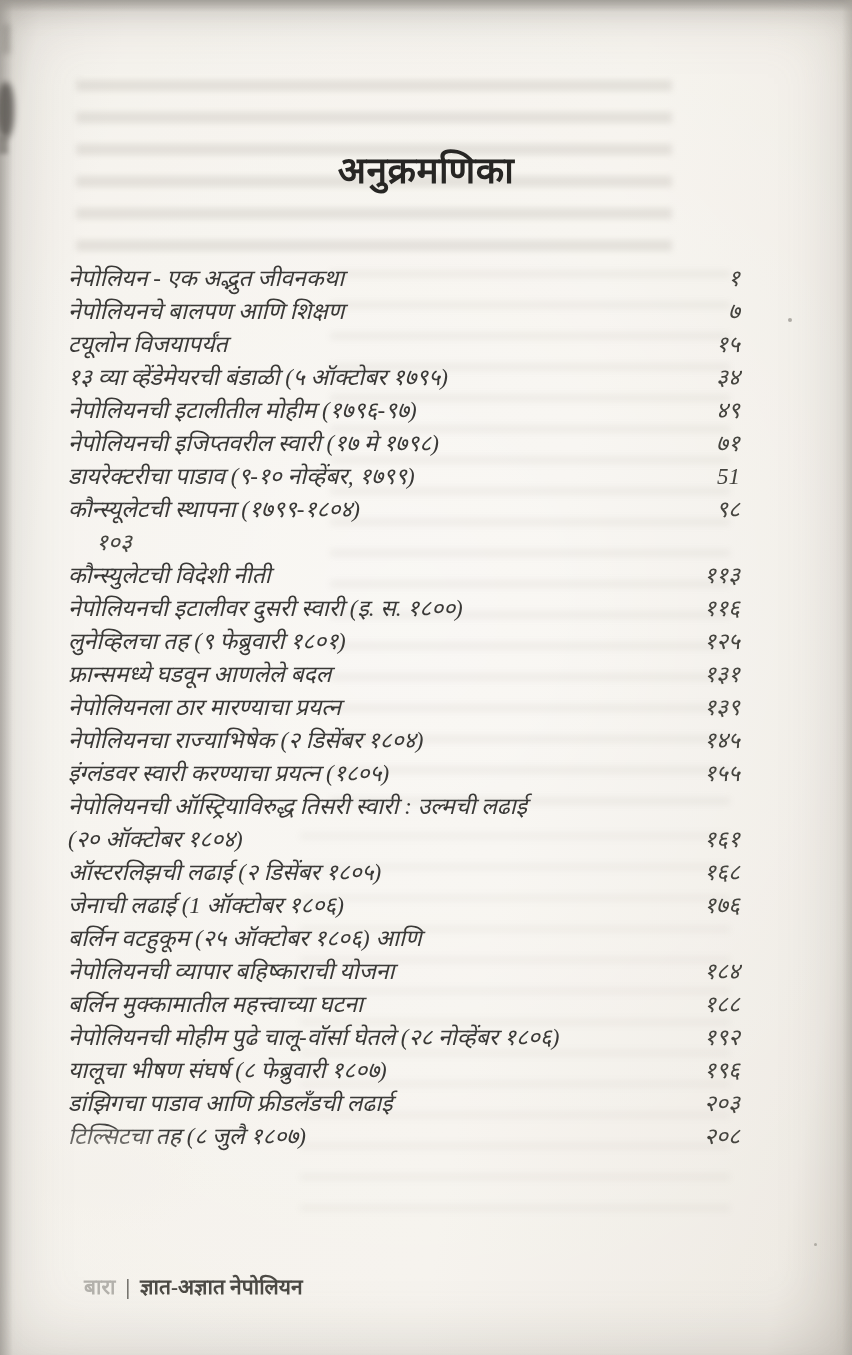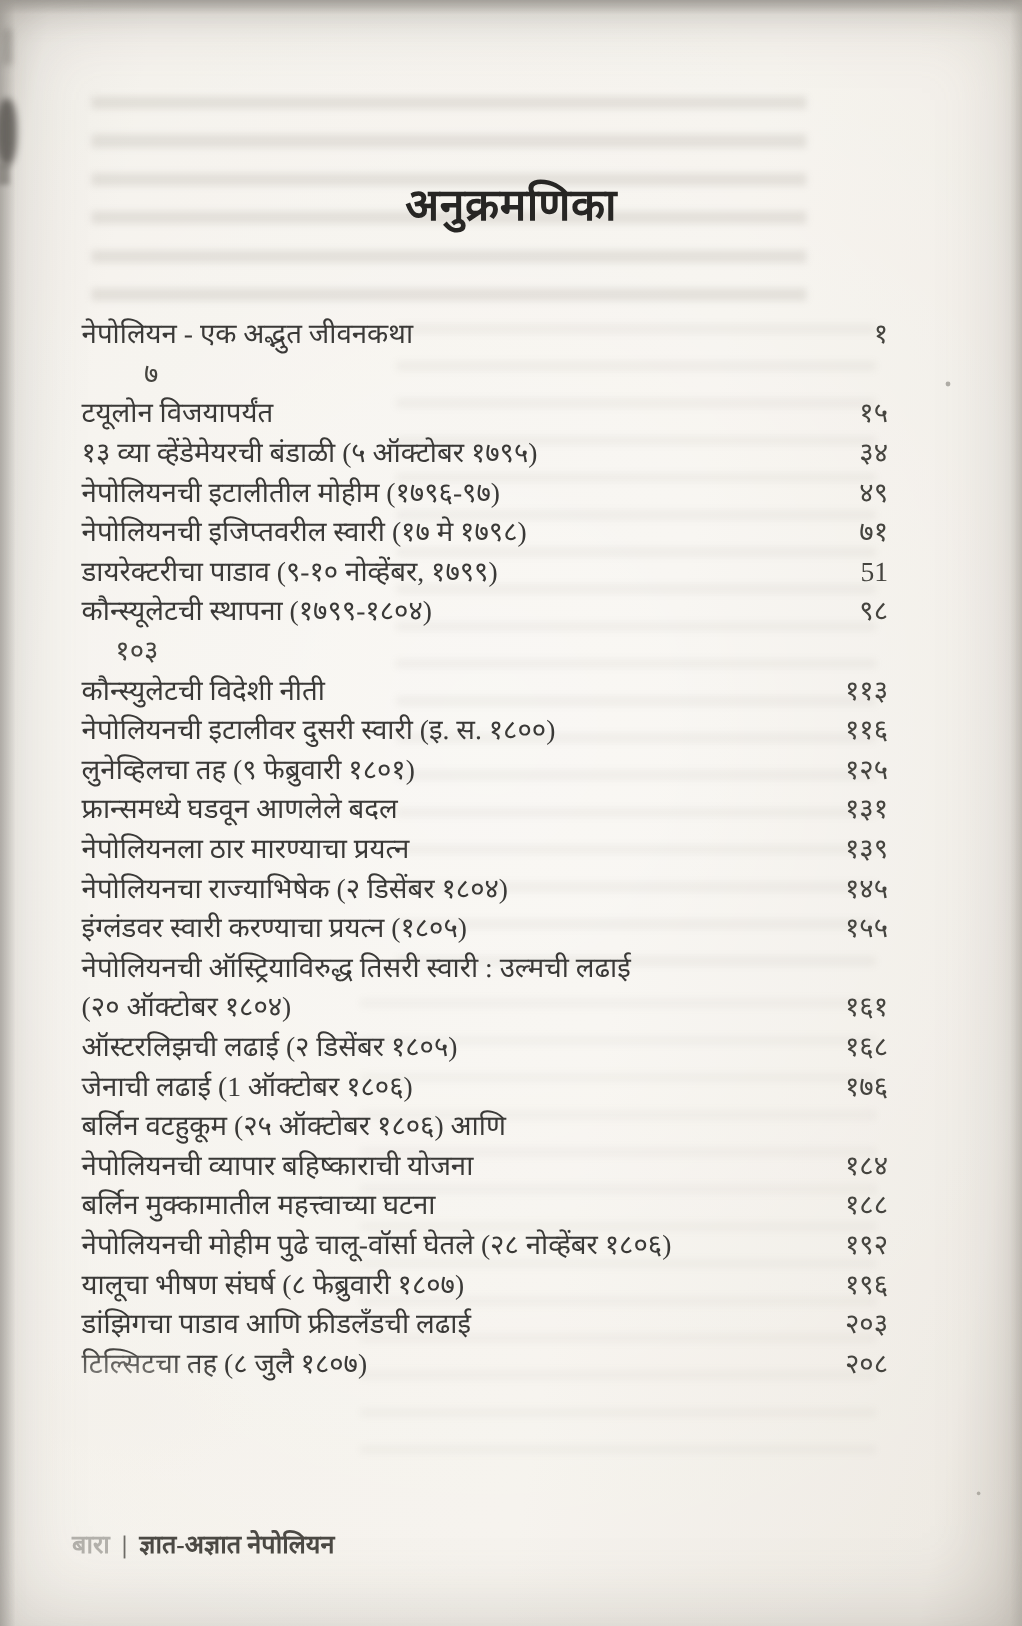--- a/index.html
+++ b/index.html
@@ -35,27 +35,27 @@
     background:repeating-linear-gradient(180deg, rgba(150,144,134,.26) 2px 10px, rgba(150,144,134,0) 10px 33px); }
   .bleed-low { left:300px; top:830px; width:430px; height:400px; opacity:.28;
     background:repeating-linear-gradient(180deg, rgba(150,144,134,.24) 2px 10px, rgba(150,144,134,0) 10px 33px); }
   .fade-patch { position:absolute; left:40px; top:1120px; width:180px; height:120px; pointer-events:none;
     background:radial-gradient(ellipse at 30% 50%, rgba(244,241,235,.85), rgba(244,241,235,0) 70%); }
 
   .title {
     position:absolute; top:118px; left:0; width:100%; text-align:center;
     font-size:37px; font-weight:bold; color:#272624; letter-spacing:.5px;
   }
-  .toc { position:absolute; top:261px; left:68px; width:672px; }
+  .toc { position:absolute; top:261px; left:68px; width:672px;font-style:italic; }
   .row { display:flex; justify-content:space-between; align-items:baseline; height:33px; }
   .row .t { font-size:23px; color:#3a3937; white-space:nowrap; }
   .row .p { font-size:23px; color:#45443f; min-width:64px; text-align:right; }
 
   .footer { position:absolute; left:60px; top:1272px; font-size:21px; font-weight:bold; color:#4c4a45; }
-  .footer .pl { opacity:.38; }
+  .footer .pl { opacity:.38;margin-left:24px; }
   .footer .sep { margin:0 10px; opacity:.8; }
   .speck1 { position:absolute; left:788px; top:318px; width:4px; height:4px; border-radius:50%; background:#93908a; opacity:.7; }
   .speck2 { position:absolute; left:814px; top:1243px; width:3px; height:3px; border-radius:50%; background:#8d8a84; opacity:.6; }
 </style>
 </head>
 <body>
 
 <div class="page">
   <div class="edge-top"></div>
   <div class="edge-left"></div>
@@ -71,20 +71,21 @@
 
   <h1 class="title">अनुक्रमणिका</h1>
 
   <main class="toc" id="toc-list">
   <div class="row">
     <span class="t">नेपोलियन - एक अद्भुत जीवनकथा</span>
     <span class="p">१</span>
   </div>
 
   <div class="row">
+    <span class="t">नेपोलियनचे बालपण आणि शिक्षण</span>
     <span class="p">७</span>
   </div>
 
   <div class="row">
     <span class="t">टयूलोन विजयापर्यंत</span>
     <span class="p">१५</span>
   </div>
 
   <div class="row">
     <span class="t">१३ व्या व्हेंडेमेयरची बंडाळी (५ ऑक्टोबर १७९५)</span>

